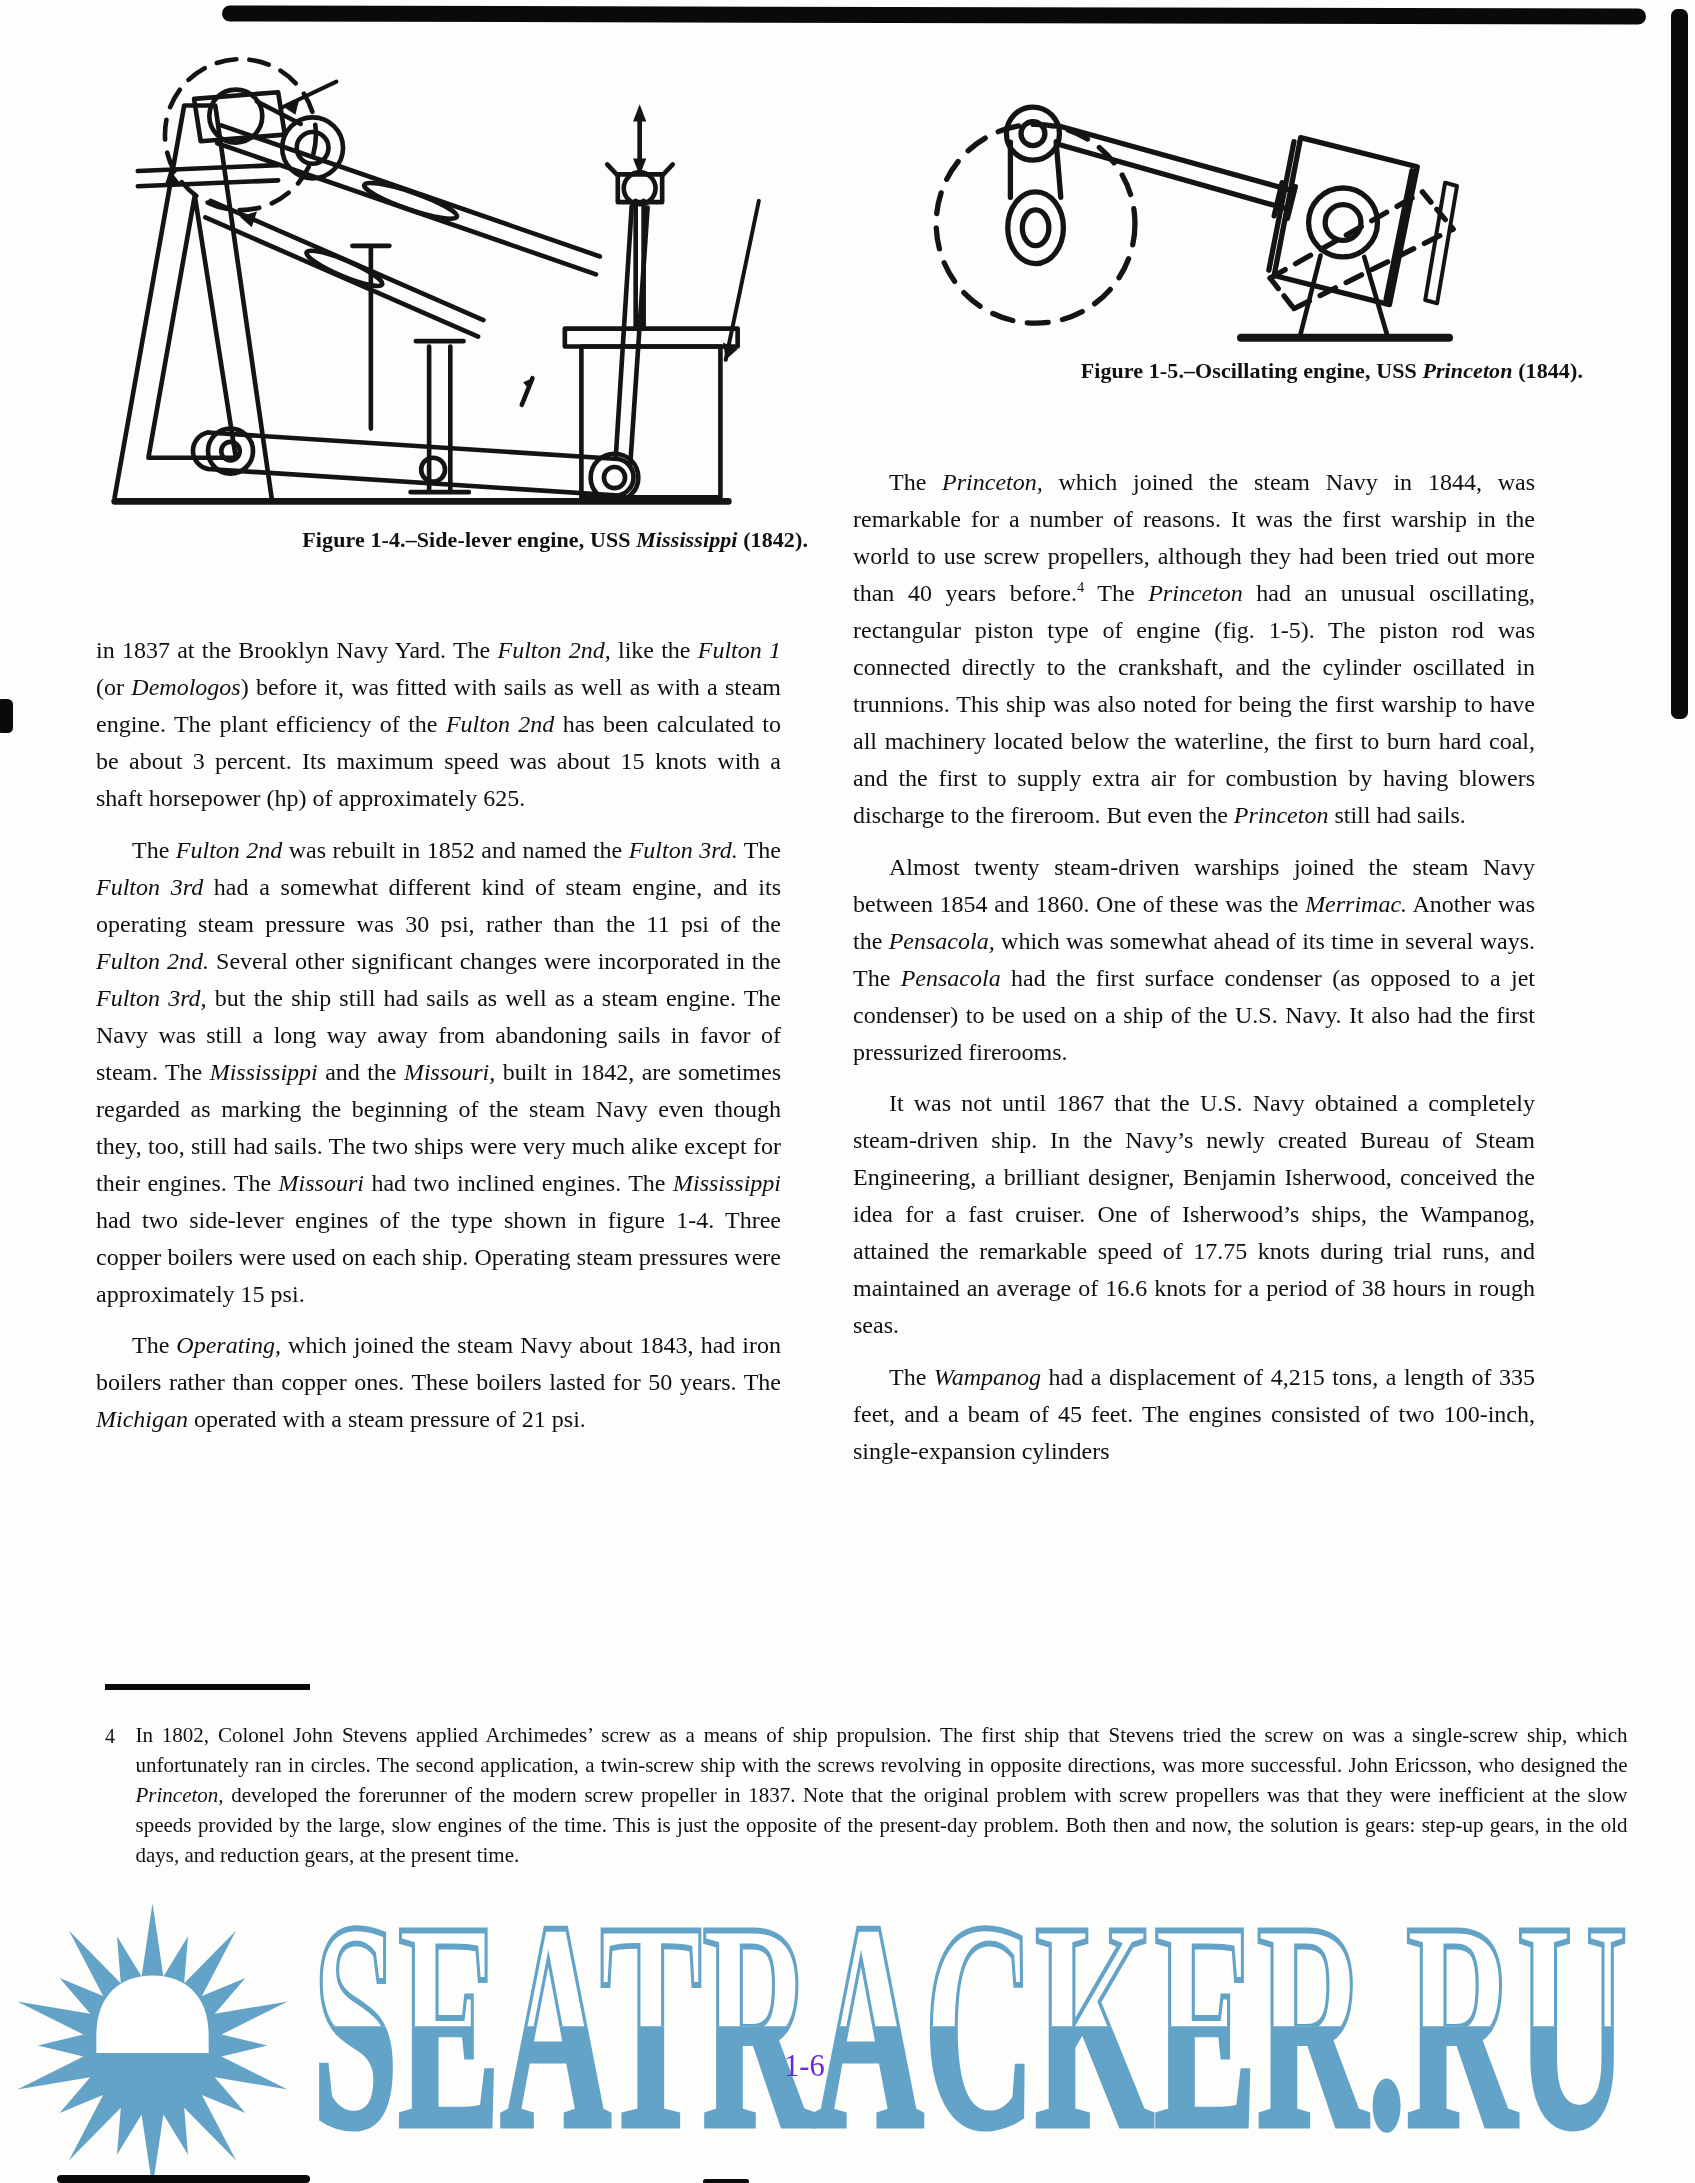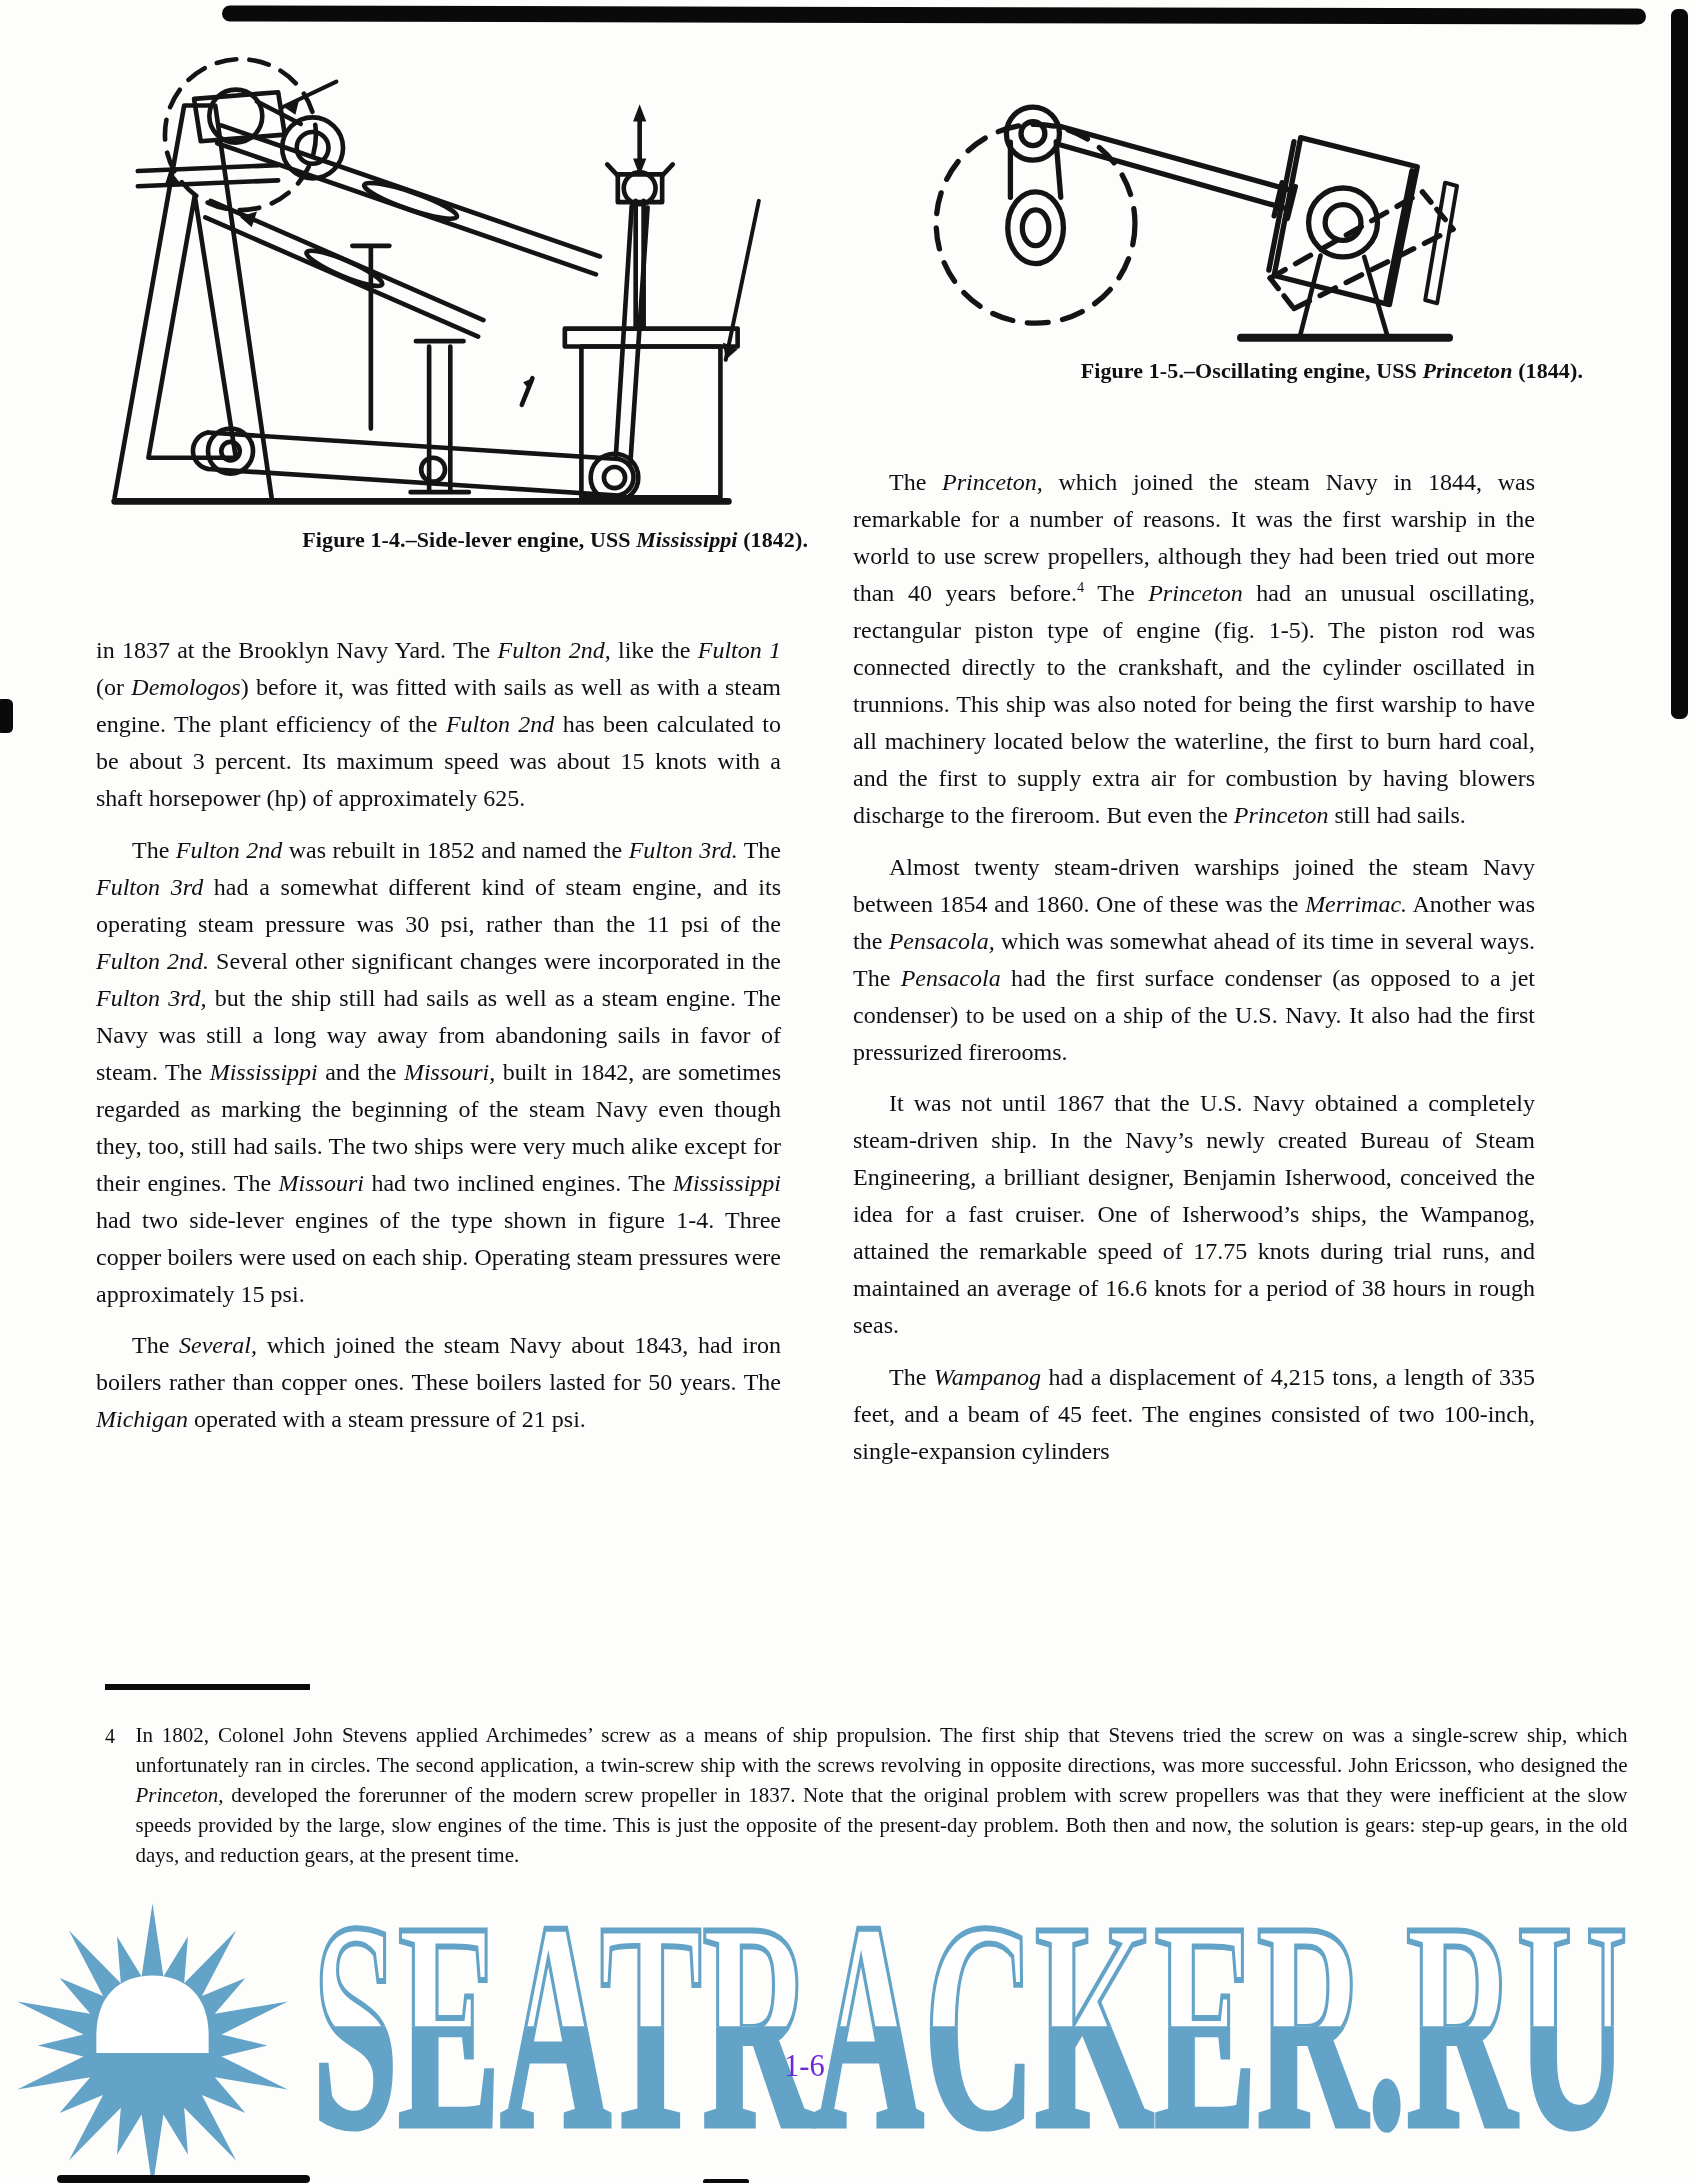--- a/index.html
+++ b/index.html
@@ -126,21 +126,21 @@
 
     <path d="M618,268 L588,386 M684,270 L718,386" stroke-width="7"></path>
     <path d="M498,392 L812,392" stroke-width="12"></path>
   </svg>
 </div>
 <div class="caption textlayer" style="left:854px;top:358px;width:729px;"><span>Figure 1-5.–Oscillating engine, USS </span><span class="it">Princeton</span><span> (1844).</span></div>
 
 <div class="col textlayer" style="left:92px;top:628px;width:693px;">
     <div class="para"><span>in 1837 at the Brooklyn Navy Yard. The </span><span class="it">Fulton 2nd,</span><span> like the </span><span class="it">Fulton 1</span><span> (or </span><span class="it">Demologos</span><span>) before it, was fitted with sails as well as with a steam engine. The plant efficiency of the </span><span class="it">Fulton 2nd</span><span> has been calculated to be about 3 percent. Its maximum speed was about 15 knots with a shaft horsepower (hp) of approximately 625.</span></div>
     <div class="para ind"><span>The </span><span class="it">Fulton 2nd</span><span> was rebuilt in 1852 and named the </span><span class="it">Fulton 3rd.</span><span> The </span><span class="it">Fulton 3rd</span><span> had a somewhat different kind of steam engine, and its operating steam pressure was 30 psi, rather than the 11 psi of the </span><span class="it">Fulton 2nd.</span><span> Several other significant changes were incorporated in the </span><span class="it">Fulton 3rd,</span><span> but the ship still had sails as well as a steam engine. The Navy was still a long way away from abandoning sails in favor of steam. The </span><span class="it">Mississippi</span><span> and the </span><span class="it">Missouri,</span><span> built in 1842, are sometimes regarded as marking the beginning of the steam Navy even though they, too, still had sails. The two ships were very much alike except for their engines. The </span><span class="it">Missouri</span><span> had two inclined engines. The </span><span class="it">Mississippi</span><span> had two side-lever engines of the type shown in figure 1-4. Three copper boilers were used on each ship. Operating steam pressures were approximately 15 psi.</span></div>
-    <div class="para ind"><span>The </span><span class="it">Several,</span><span> which joined the steam Navy about 1843, had iron boilers rather than copper ones. These boilers lasted for 50 years. The </span><span class="it">Michigan</span><span> operated with a steam pressure of 21 psi.</span></div>
+    <div class="para ind"><span>The </span><span class="it">Operating,</span><span> which joined the steam Navy about 1843, had iron boilers rather than copper ones. These boilers lasted for 50 years. The </span><span class="it">Michigan</span><span> operated with a steam pressure of 21 psi.</span></div>
   </div>
 <div class="col textlayer" style="left:849px;top:460px;width:690px;">
     <div class="para ind"><span>The </span><span class="it">Princeton,</span><span> which joined the steam Navy in 1844, was remarkable for a number of reasons. It was the first warship in the world to use screw propellers, although they had been tried out more than 40 years before.</span><sup>4</sup><span> The </span><span class="it">Princeton</span><span> had an unusual oscillating, rectangular piston type of engine (fig. 1-5). The piston rod was connected directly to the crankshaft, and the cylinder oscillated in trunnions. This ship was also noted for being the first warship to have all machinery located below the waterline, the first to burn hard coal, and the first to supply extra air for combustion by having blowers discharge to the fireroom. But even the </span><span class="it">Princeton</span><span> still had sails.</span></div>
     <div class="para ind"><span>Almost twenty steam-driven warships joined the steam Navy between 1854 and 1860. One of these was the </span><span class="it">Merrimac.</span><span> Another was the </span><span class="it">Pensacola,</span><span> which was somewhat ahead of its time in several ways. The </span><span class="it">Pensacola</span><span> had the first surface condenser (as opposed to a jet condenser) to be used on a ship of the U.S. Navy. It also had the first pressurized firerooms.</span></div>
     <div class="para ind"><span>It was not until 1867 that the U.S. Navy obtained a completely steam-driven ship. In the Navy’s newly created Bureau of Steam Engineering, a brilliant designer, Benjamin Isherwood, conceived the idea for a fast cruiser. One of Isherwood’s ships, the Wampanog, attained the remarkable speed of 17.75 knots during trial runs, and maintained an average of 16.6 knots for a period of 38 hours in rough seas.</span></div>
     <div class="para ind"><span>The </span><span class="it">Wampanog</span><span> had a displacement of 4,215 tons, a length of 335 feet, and a beam of 45 feet. The engines consisted of two 100-inch, single-expansion cylinders</span></div>
   </div>
 
 <div class="artifact" style="left:105px;top:1684px;width:205px;height:6px;"></div>
 <div class="footnote textlayer" style="left:105px;top:1720px;width:1492px;">

